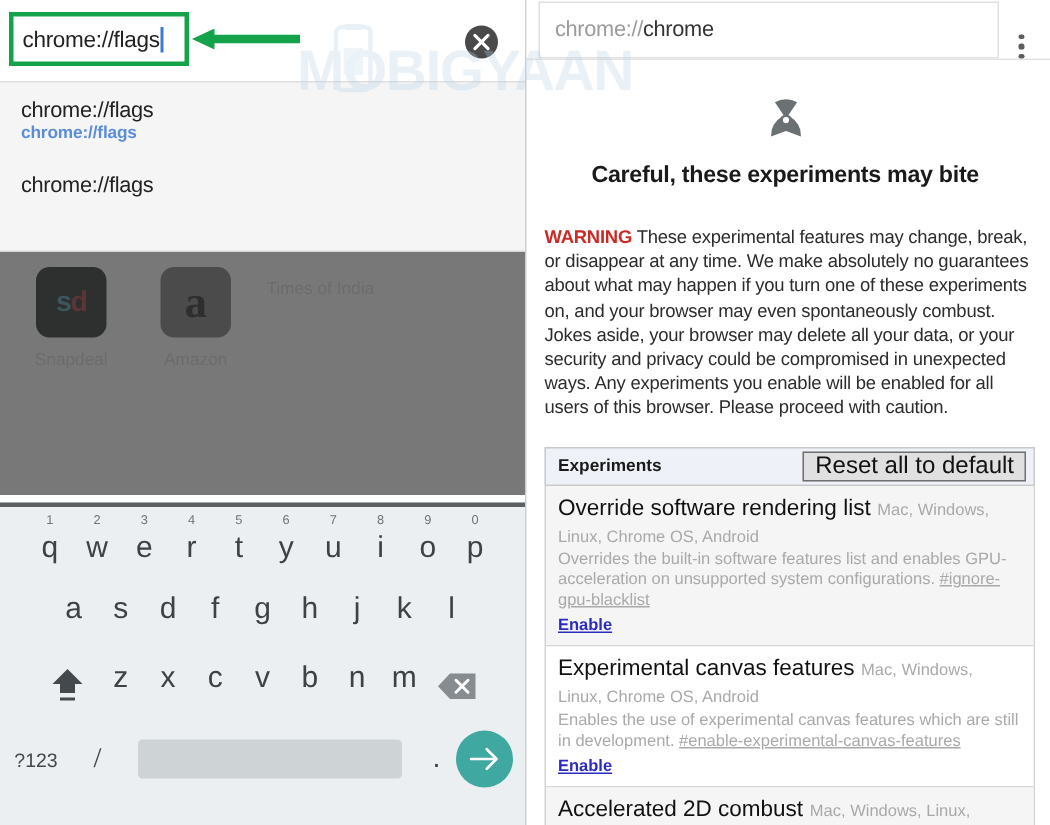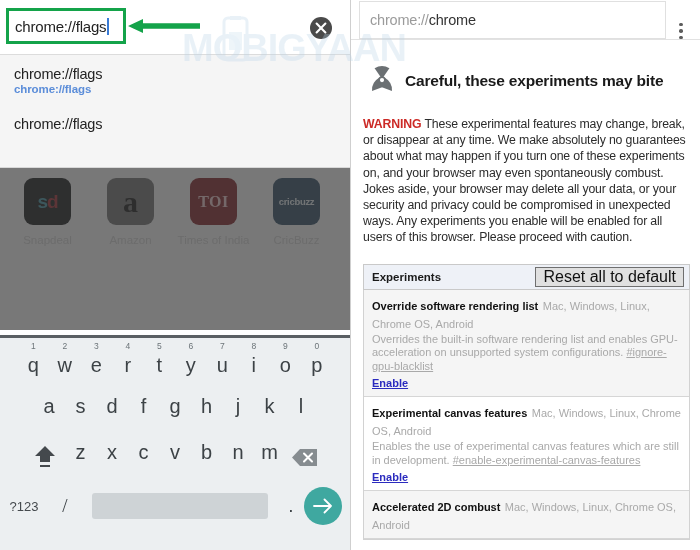--- a/index.html
+++ b/index.html
@@ -124,21 +124,21 @@
   .r-omnibox-field {
     flex:1; height:38px; background:#fff; border:1px solid #e0e0e0;
     display:flex; align-items:center; padding:0 10px; margin-left:4px;
   }
   .r-url-scheme { font-size:14.5px; color:#9b9b9b; letter-spacing:-0.2px; }
   .r-url-host { font-size:14.5px; color:#333; letter-spacing:-0.2px; }
   .r-menu { width:30px; display:flex; flex-direction:column;
     align-items:center; justify-content:center; gap:3px; }
   .r-menu i { width:3.5px; height:3.5px; border-radius:50%; background:#5c5c5c; display:block; }
 
-  .flags-header { display:flex; align-items:center; padding:22px 12px 10px 8px; }
+  .flags-header { display:flex; align-items:center; padding:22px 12px 10px 8px;flex-direction:column; }
   .radiation { width:46px; flex:none; display:flex; justify-content:center; }
   .flags-title {
     font-size:15.5px; font-weight:bold; color:#1a1a1a;
     line-height:34px; letter-spacing:-0.2px;
   }
   .warn-block {
     padding:6px 10px 14px 12px; font-size:12.3px; line-height:16.2px;
     color:#2c2c2c; letter-spacing:-0.15px;
   }
   .warn-label { color:#cc2a26; font-weight:bold; }
@@ -150,36 +150,36 @@
   }
   .exp-bar-title { font-size:11.5px; font-weight:bold; color:#1a1a1a; }
   .reset-btn {
     font-size:16px; color:#111; background:#e0e0e0;
     border:1px solid #6f6f6f; padding:2px 7px; line-height:14px;
   }
   .exp-list { margin:0 10px 0 12px; border:1px solid #d2d2d2; border-top:none; }
   .exp-item { padding:6px 8px 5px 8px; border-bottom:1px solid #d6d6d6;
     background:#f5f5f5; }
   .exp-item.alt { background:#fff; }
-  .exp-name { font-size:11px; font-weight:bold; color:#111; }
+  .exp-name { font-size:15px; font-weight:normal; color:#111; }
   .exp-platforms { font-size:11px; color:#a9a9a9; }
   .exp-desc { font-size:11px; color:#a9a9a9; line-height:13.5px; margin-top:1px; }
   .exp-hash { color:#a9a9a9; text-decoration:underline; }
   .exp-enable {
     display:inline-block; margin-top:3px; font-size:11px;
     color:#2b2bbf; text-decoration:underline; font-weight:bold;text-align:center;
   }
 
   
   .watermark {
     position:absolute; left:182px; top:14px; width:330px; height:60px;
     pointer-events:none; z-index:40; opacity:0.30;
   }
   .wm-text {
-    position:absolute; left:0; top:14px; font-size:38px; font-weight:bold;
+    position:absolute; left:16px; top:14px; font-size:38px; font-weight:bold;
     color:#b9d4e8; letter-spacing:-1px; line-height:40px;
     font-family:"Liberation Sans", sans-serif;
   }
   .wm-phone {
     position:absolute; left:40px; top:2px; width:27px; height:46px;
   }
 </style>
 </head>
 <body>
 
@@ -223,30 +223,21 @@
           </div>
           <div class="app-label">Snapdeal</div>
         </div>
         <div class="app-item">
           <div class="app-icon ic-amazon">
             <span>a</span>
           </div>
           <div class="app-label">Amazon</div>
         </div>
         <div class="app-item">
-          <div class="app-icon ic-toi">
-            <span>TOI</span>
-          </div>
           <div class="app-label">Times of India</div>
-        </div>
-        <div class="app-item">
-          <div class="app-icon ic-cricbuzz">
-            <span>cricbuzz</span>
-          </div>
-          <div class="app-label">CricBuzz</div>
         </div>
       </div>
       <div class="apps-dim"></div>
     </div>
 
     <div class="keyboard">
 
       <div class="kb-row kb-row-1">
         <div class="key">
             <span class="key-num">1</span>
@@ -406,21 +397,21 @@
     <div class="exp-bar">
       <span class="exp-bar-title">Experiments</span>
       <span class="reset-btn">Reset all to default</span>
     </div>
 
     <div class="exp-list">
 
       <div class="exp-item">
         <span class="exp-name">Override software rendering list</span>
         <span class="exp-platforms">Mac, Windows, Linux, Chrome OS, Android</span>
-        <div class="exp-desc"><span>Overrides the built-in software rendering list and enables GPU-acceleration on unsupported system configurations. </span><span class="exp-hash">#ignore-gpu-blacklist</span></div>
+        <div class="exp-desc"><span>Overrides the built-in software features list and enables GPU-acceleration on unsupported system configurations. </span><span class="exp-hash">#ignore-gpu-blacklist</span></div>
         <a class="exp-enable">Enable</a>
       </div>
 
       <div class="exp-item alt">
         <span class="exp-name">Experimental canvas features</span>
         <span class="exp-platforms">Mac, Windows, Linux, Chrome OS, Android</span>
         <div class="exp-desc"><span>Enables the use of experimental canvas features which are still in development. </span><span class="exp-hash">#enable-experimental-canvas-features</span></div>
         <a class="exp-enable">Enable</a>
       </div>
 

